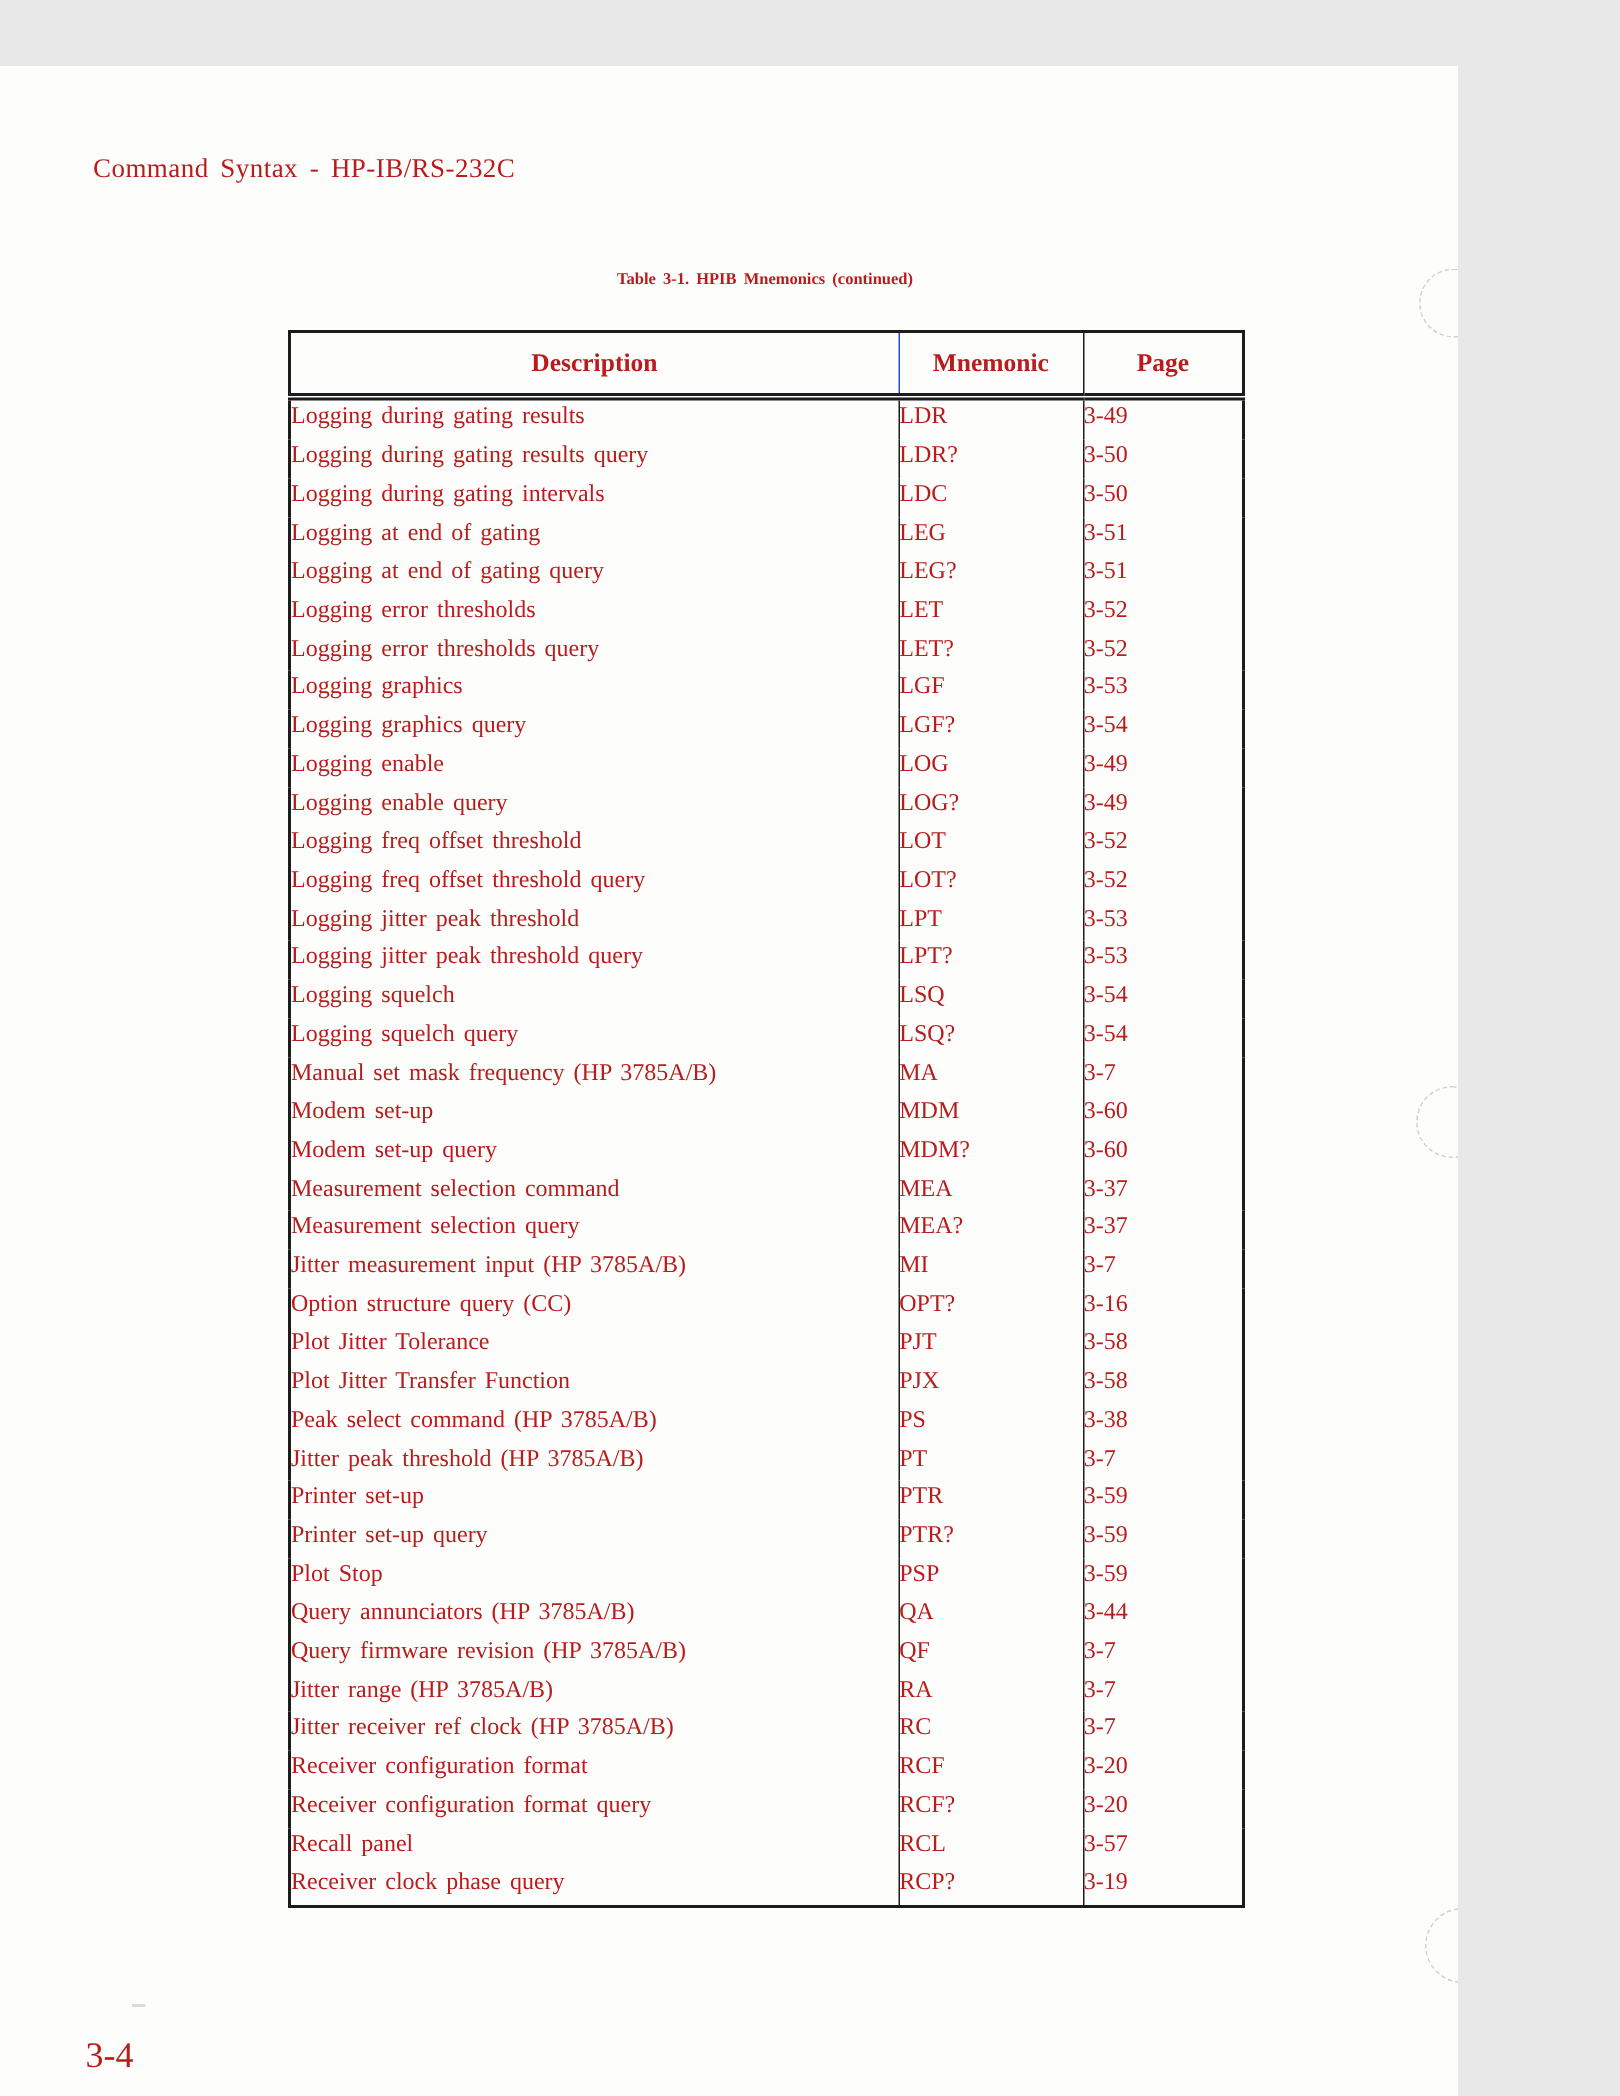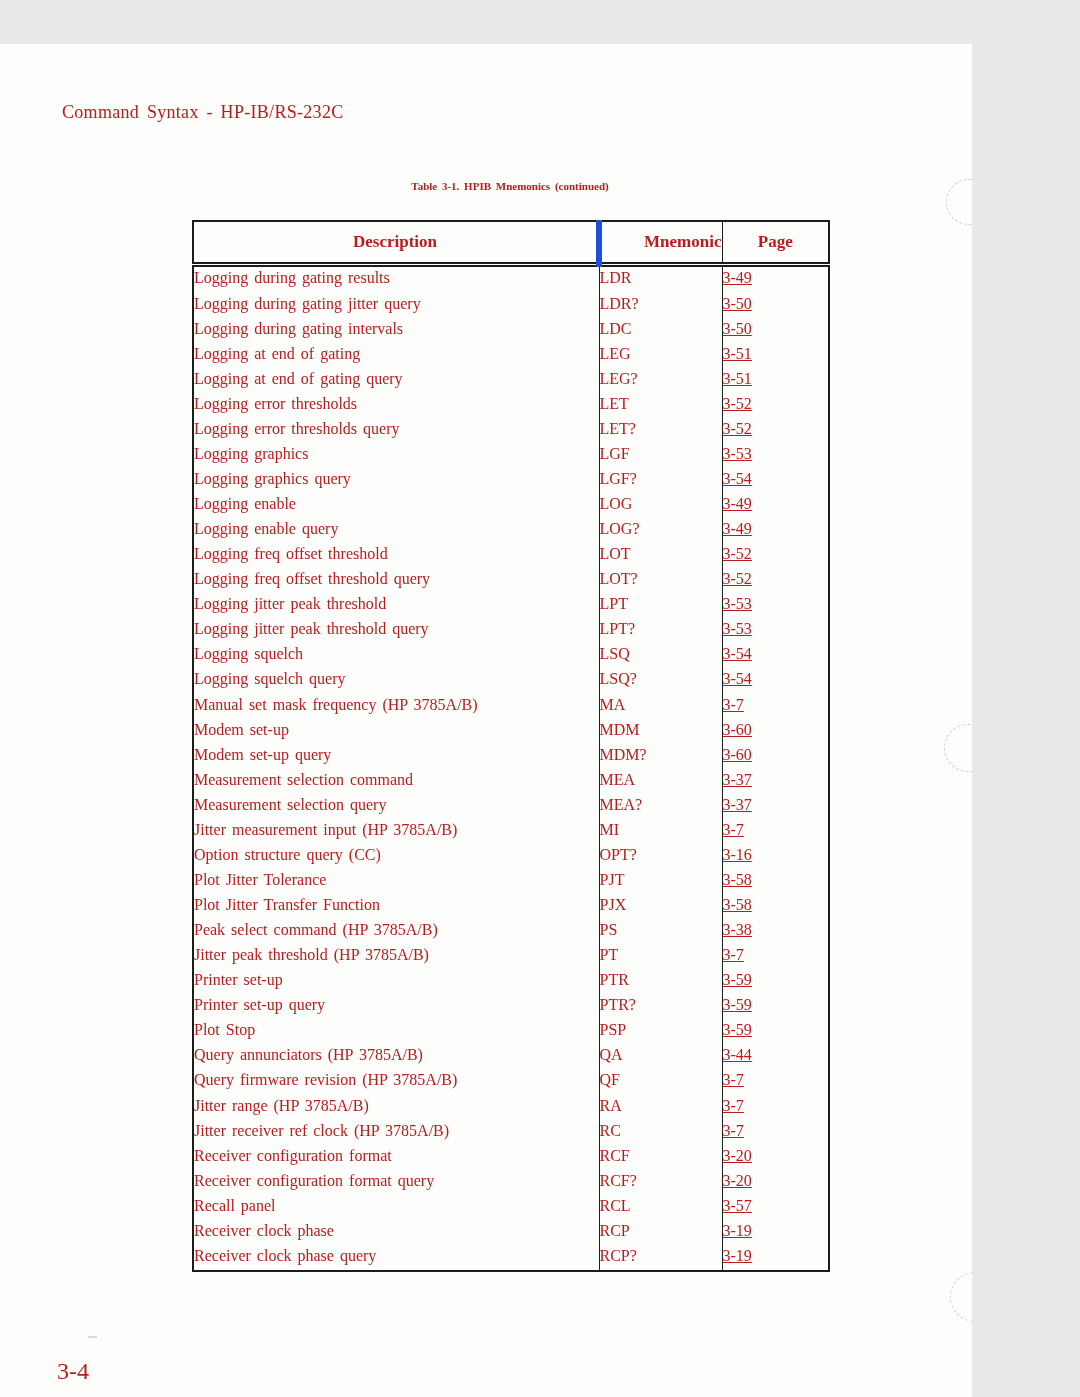--- a/index.html
+++ b/index.html
@@ -29,30 +29,30 @@
   table.mnemonics{border:2px solid #1c1c1c;}
   col.c-desc{width:406px;}
   col.c-mnem{width:123px;}
   col.c-page{width:107px;}
   table.mnemonics th{
     height:40px;font-size:17px;font-weight:bold;
     border-bottom:5px double #1c1c1c;
     vertical-align:middle;padding:0;
   }
   th.h-desc{text-align:center;}
-  th.h-mnem{text-align:right;border-left:6px solid #1d4ed8;}
+  th.h-mnem{text-align:center;border-left:1px solid #1d4ed8;}
   th.h-page{text-align:center;padding-left:10px;border-left:1px solid #1c1c1c;}
   table.mnemonics td{
     padding:0;height:21px;line-height:21px;
     vertical-align:top;white-space:nowrap;overflow:hidden;
     word-spacing:2px;
   }
   td[data-name="cell-description"]{padding-left:18px;}
   td[data-name="cell-mnemonic"]{border-left:1px solid #1c1c1c;padding-left:13px;}
-  td[data-name="cell-page"]{border-left:1px solid #1c1c1c;padding-left:10px;text-decoration:underline;}
+  td[data-name="cell-page"]{border-left:1px solid #1c1c1c;padding-left:10px;}
   tr.filler td{height:auto;}
   .page-number{
     position:absolute;left:57px;top:1314px;
     font-size:24px;
   }
   .scan-ring{
     position:absolute;border:1px dashed #cfcfcf;border-radius:50%;
   }
   .ring-1{left:946px;top:135px;width:44px;height:44px;}
   .ring-2{left:944px;top:680px;width:46px;height:46px;}
@@ -84,21 +84,21 @@
         <th class="h-page" data-name="column-header-page">Page</th>
       </tr>
     </thead>
     <tbody data-name="table-body">
         <tr data-name="table-row">
           <td data-name="cell-description">Logging during gating results</td>
           <td data-name="cell-mnemonic">LDR</td>
           <td data-name="cell-page">3-49</td>
         </tr>
         <tr data-name="table-row">
-          <td data-name="cell-description">Logging during gating jitter query</td>
+          <td data-name="cell-description">Logging during gating results query</td>
           <td data-name="cell-mnemonic">LDR?</td>
           <td data-name="cell-page">3-50</td>
         </tr>
         <tr data-name="table-row">
           <td data-name="cell-description">Logging during gating intervals</td>
           <td data-name="cell-mnemonic">LDC</td>
           <td data-name="cell-page">3-50</td>
         </tr>
         <tr data-name="table-row">
           <td data-name="cell-description">Logging at end of gating</td>
@@ -267,25 +267,20 @@
         </tr>
         <tr data-name="table-row">
           <td data-name="cell-description">Receiver configuration format query</td>
           <td data-name="cell-mnemonic">RCF?</td>
           <td data-name="cell-page">3-20</td>
         </tr>
         <tr data-name="table-row">
           <td data-name="cell-description">Recall panel</td>
           <td data-name="cell-mnemonic">RCL</td>
           <td data-name="cell-page">3-57</td>
-        </tr>
-        <tr data-name="table-row">
-          <td data-name="cell-description">Receiver clock phase</td>
-          <td data-name="cell-mnemonic">RCP</td>
-          <td data-name="cell-page">3-19</td>
         </tr>
         <tr data-name="table-row">
           <td data-name="cell-description">Receiver clock phase query</td>
           <td data-name="cell-mnemonic">RCP?</td>
           <td data-name="cell-page">3-19</td>
         </tr>
       </tbody>
     <tfoot data-name="table-footer-spacer">
       <tr class="filler" data-name="empty-filler-row">
         <td data-name="cell-description"></td>

